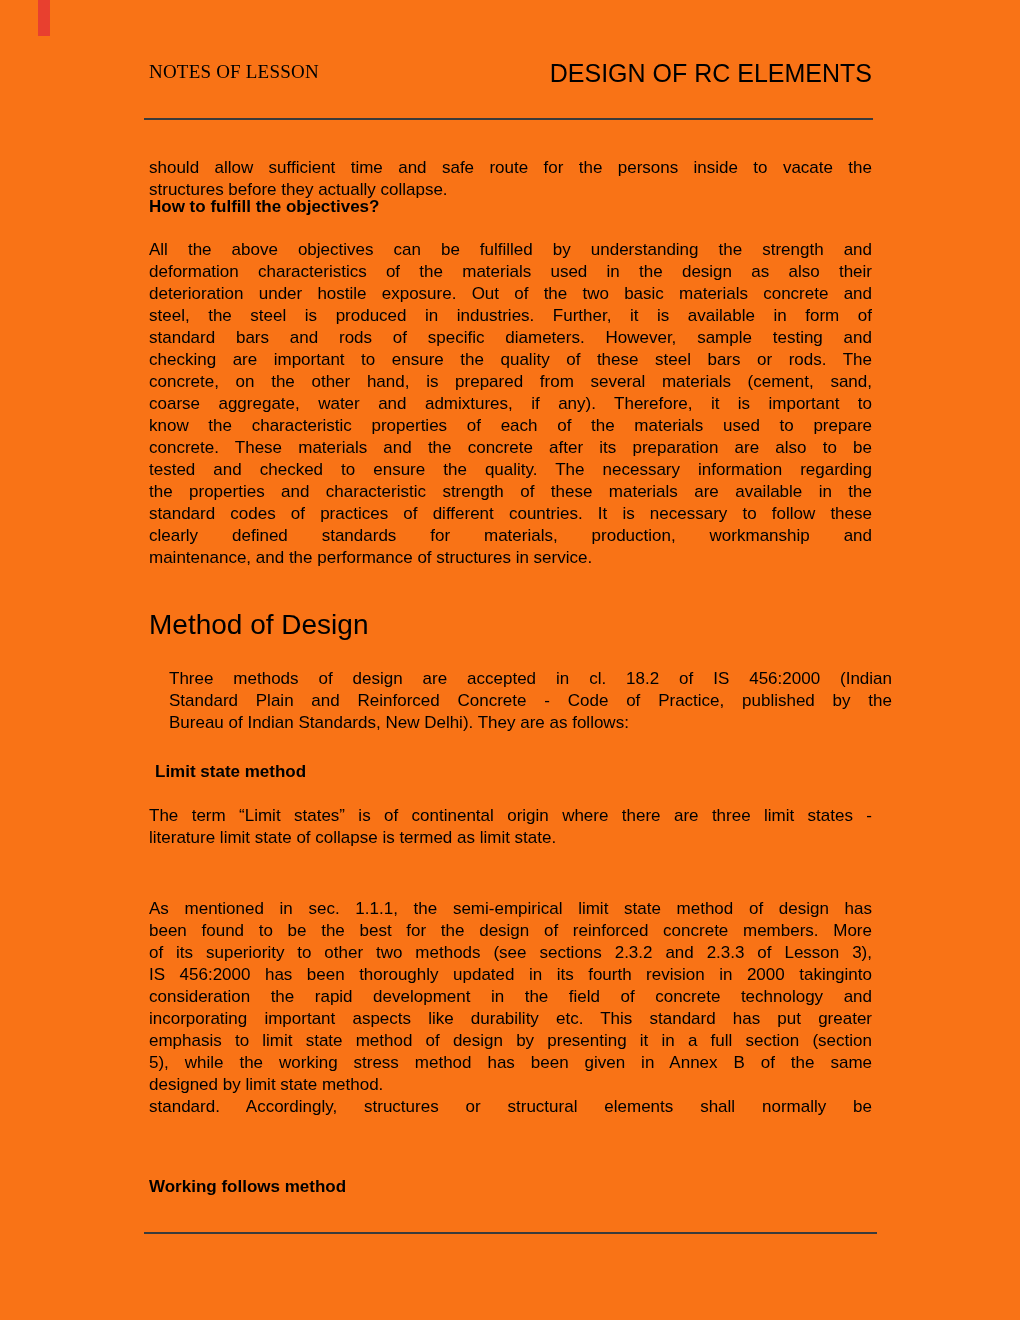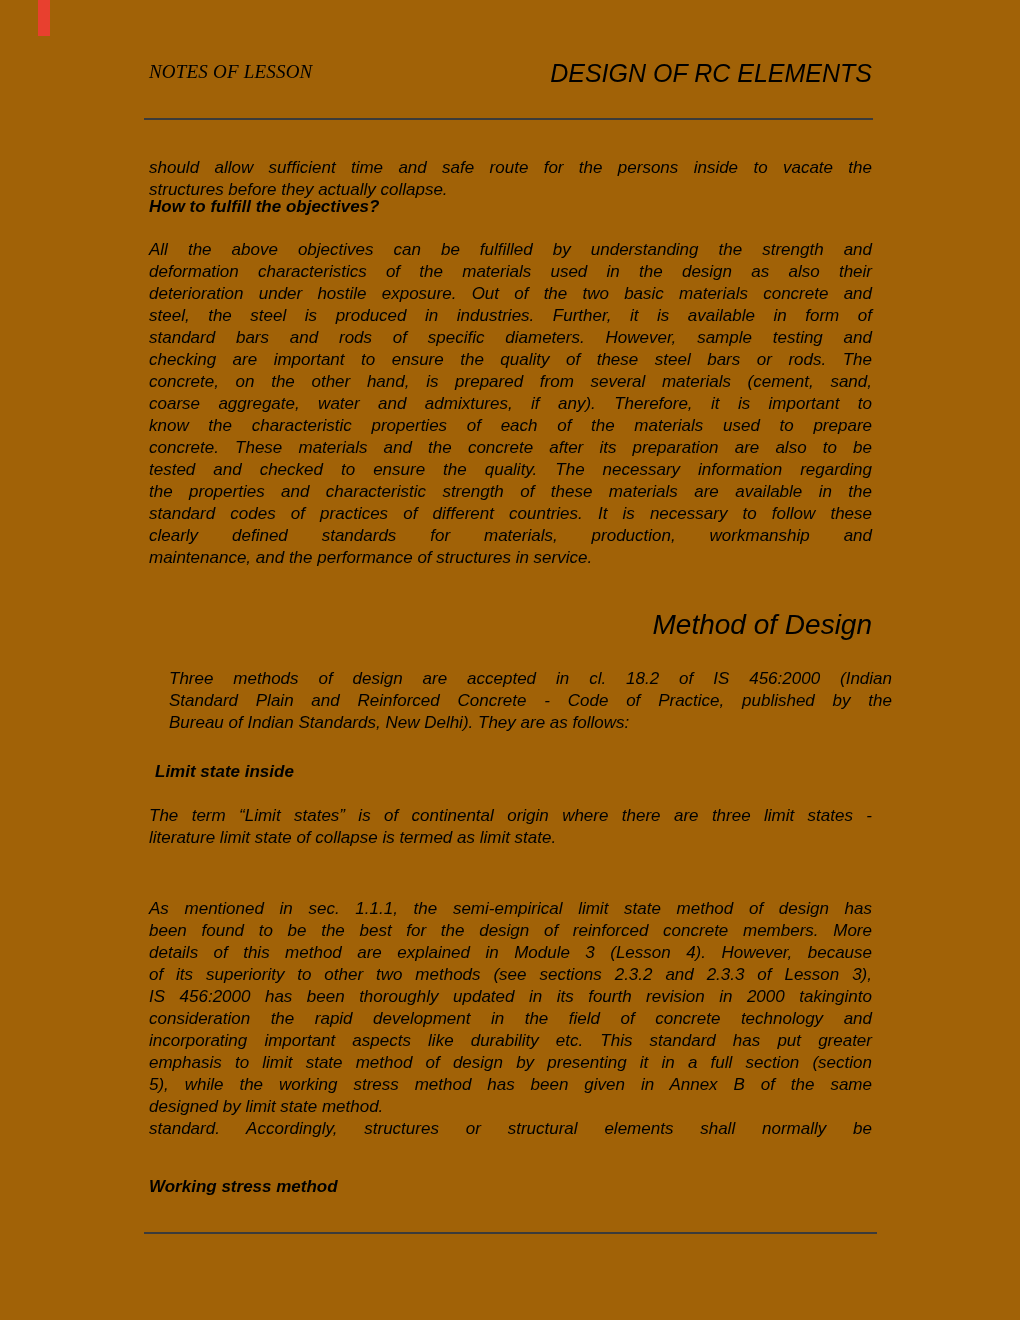--- a/index.html
+++ b/index.html
@@ -1,24 +1,23 @@
 <!DOCTYPE html>
 <html><head>
 <meta charset="utf-8">
 <style>
   html, body { margin: 0; padding: 0; background: #ffffff; }
   #page {
     position: relative;
     width: 1020px;
     height: 1320px;
-    background: #a16207;
+    background: #f97316;
     overflow: hidden;
     font-family: "Liberation Sans", sans-serif;
     color: #000000;
-    font-style: italic;
   }
   .abs { position: absolute; }
   .marker {
     left: 38px; top: 0; width: 12px; height: 36px;
     background: #e8402f;
   }
   .hdr-left {
     left: 149px; top: 61px;
     font-family: "Liberation Serif", serif;
     font-size: 19px; line-height: 22px;
@@ -40,21 +39,21 @@
   }
   .line.j {
     text-align: justify;
     text-align-last: justify;
     text-justify: inter-word;
   }
   .h-bold {
     font-size: 17px; line-height: 22px; font-weight: bold;
   }
   .h-big {
-    font-size: 28px; line-height: 34px; font-weight: normal; text-align: right;
+    font-size: 28px; line-height: 34px; font-weight: normal;
   }
   .indent5 { padding-left: 6px; }
   .p-intro   { top: 122px; margin-top: 35px; }
   .h-object  { top: 196px; }
   .p-object  { top: 239px; }
   .h-method  { top: 608px; }
   .p-method  { top: 668px; margin-left: 20px; }
   .h-limit   { top: 761px; }
   .p-limit   { top: 805px; }
   .p-limit2  { top: 898px; }
@@ -99,38 +98,37 @@
   <div class="abs block h-object h-bold">How to fulfill the objectives?</div>
 
   <div class="abs block h-method h-big">Method of Design</div>
 
   <div class="abs block p-method">
       <div class="line j">Three methods of design are accepted in cl. 18.2 of IS 456:2000 (Indian</div>
       <div class="line j">Standard Plain and Reinforced Concrete - Code of Practice, published by the</div>
       <div class="line">Bureau of Indian Standards, New Delhi). They are as follows:</div>
     </div>
 
-  <div class="abs block h-limit h-bold indent5">Limit state inside</div>
+  <div class="abs block h-limit h-bold indent5">Limit state method</div>
 
   <div class="abs block p-limit">
       <div class="line j">The term “Limit states” is of continental origin where there are three limit states -</div>
       <div class="line">literature limit state of collapse is termed as limit state.</div>
     </div>
 
   <div class="abs block p-limit2">
       <div class="line j">As mentioned in sec. 1.1.1, the semi-empirical limit state method of design has</div>
       <div class="line j">been found to be the best for the design of reinforced concrete members. More</div>
-      <div class="line j">details of this method are explained in Module 3 (Lesson 4). However, because</div>
       <div class="line j">of its superiority to other two methods (see sections 2.3.2 and 2.3.3 of Lesson 3),</div>
       <div class="line j">IS 456:2000 has been thoroughly updated in its fourth revision in  2000 takinginto</div>
       <div class="line j">consideration the rapid development in the field of concrete technology and</div>
       <div class="line j">incorporating important aspects like durability etc. This standard has put greater</div>
       <div class="line j">emphasis to limit state method of design by presenting it in a full section (section</div>
       <div class="line j">5), while the working stress method has been given in Annex B of the same</div>
       <div class="line">designed by limit state method.</div>
       <div class="line j">standard. Accordingly, structures or structural elements shall normally be</div>
     </div>
 
-  <div class="abs block h-working h-bold">Working stress method</div>
+  <div class="abs block h-working h-bold">Working follows method</div>
 
   <div class="abs rule rule-bottom"></div>
 
 </div>
 
 </body></html>

